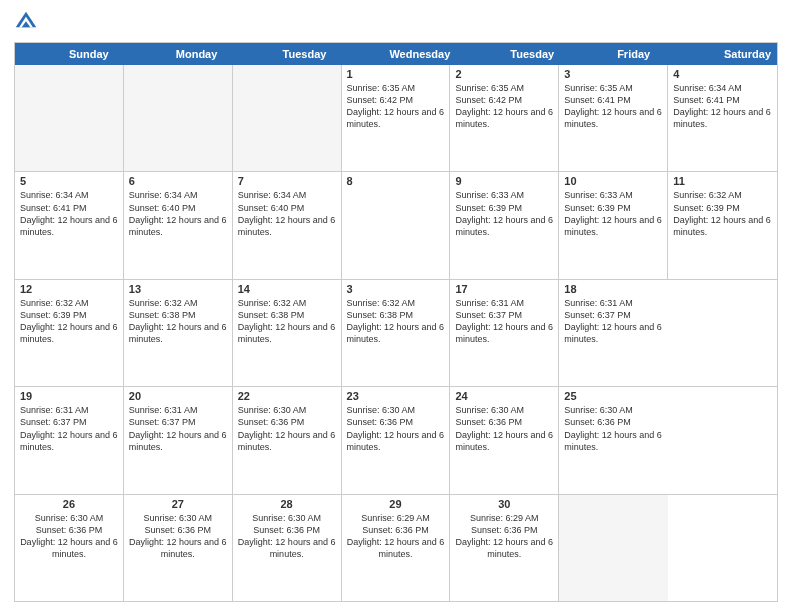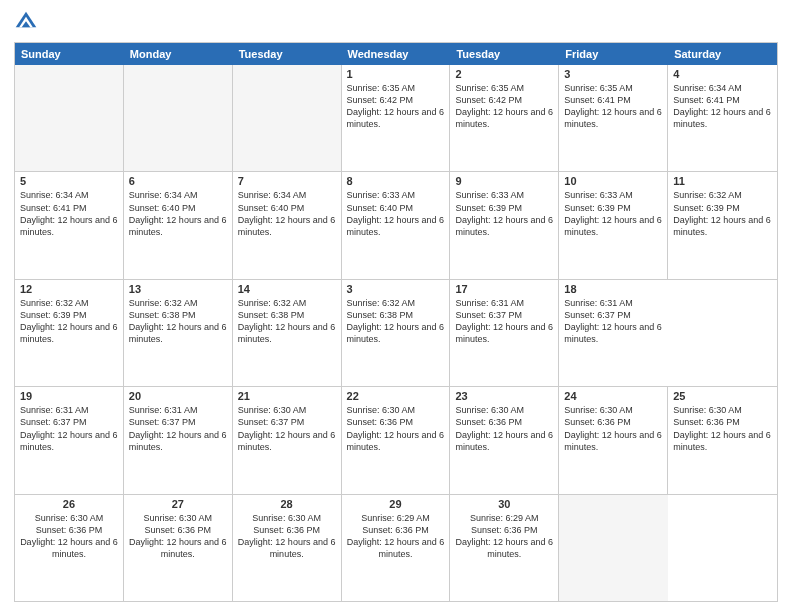--- a/index.html
+++ b/index.html
@@ -64,20 +64,21 @@
       display: grid;
       grid-template-columns: repeat(7, 1fr);
       background: #2a6db5;
     }
     .cal-header-cell {
       color: #fff;
       font-size: 11px;
       font-weight: bold;
       padding: 5px 6px;
       text-align: left;
+      margin-left: 48px;
     }
     .cal-body {
       flex: 1;
       display: flex;
       flex-direction: column;
     }
     .cal-row {
       display: grid;
       grid-template-columns: repeat(7, 1fr);
       flex: 1;
@@ -196,24 +197,20 @@
           </div>
           <div class="cal-cell">
             <div class="day-num">7</div>
             <div class="cell-info">Sunrise: 6:34 AM
 Sunset: 6:40 PM
 Daylight: 12 hours
 and 6 minutes.</div>
           </div>
           <div class="cal-cell">
             <div class="day-num">8</div>
-            <div class="cell-info">Sunrise: 6:33 AM
-Sunset: 6:40 PM
-Daylight: 12 hours
-and 6 minutes.</div>
           </div>
           <div class="cal-cell">
             <div class="day-num">9</div>
             <div class="cell-info">Sunrise: 6:33 AM
 Sunset: 6:39 PM
 Daylight: 12 hours
 and 6 minutes.</div>
           </div>
           <div class="cal-cell">
             <div class="day-num">10</div>
@@ -278,27 +275,20 @@
           <div class="cal-cell">
             <div class="day-num">19</div>
             <div class="cell-info">Sunrise: 6:31 AM
 Sunset: 6:37 PM
 Daylight: 12 hours
 and 6 minutes.</div>
           </div>
           <div class="cal-cell">
             <div class="day-num">20</div>
             <div class="cell-info">Sunrise: 6:31 AM
-Sunset: 6:37 PM
-Daylight: 12 hours
-and 6 minutes.</div>
-          </div>
-          <div class="cal-cell">
-            <div class="day-num">21</div>
-            <div class="cell-info">Sunrise: 6:30 AM
 Sunset: 6:37 PM
 Daylight: 12 hours
 and 6 minutes.</div>
           </div>
           <div class="cal-cell">
             <div class="day-num">22</div>
             <div class="cell-info">Sunrise: 6:30 AM
 Sunset: 6:36 PM
 Daylight: 12 hours
 and 6 minutes.</div>

